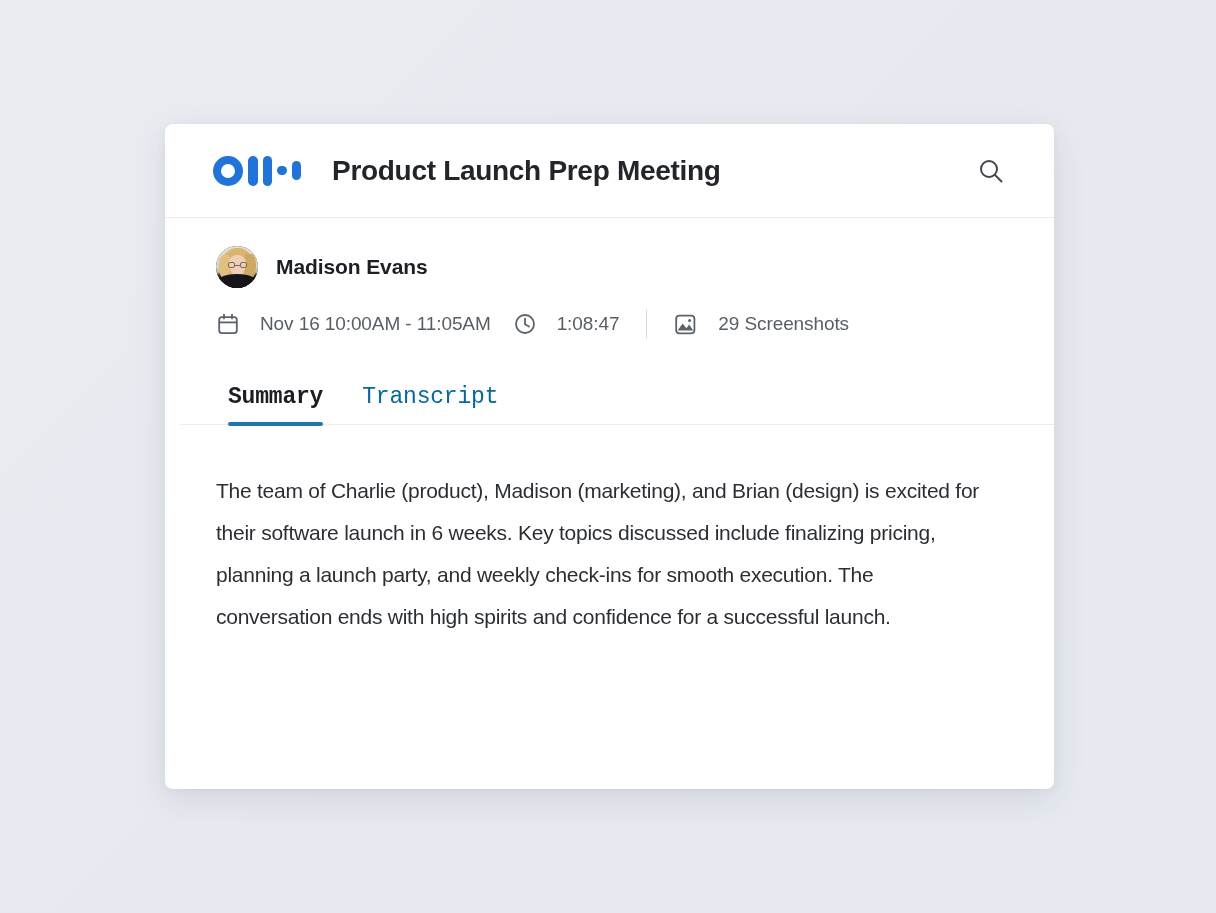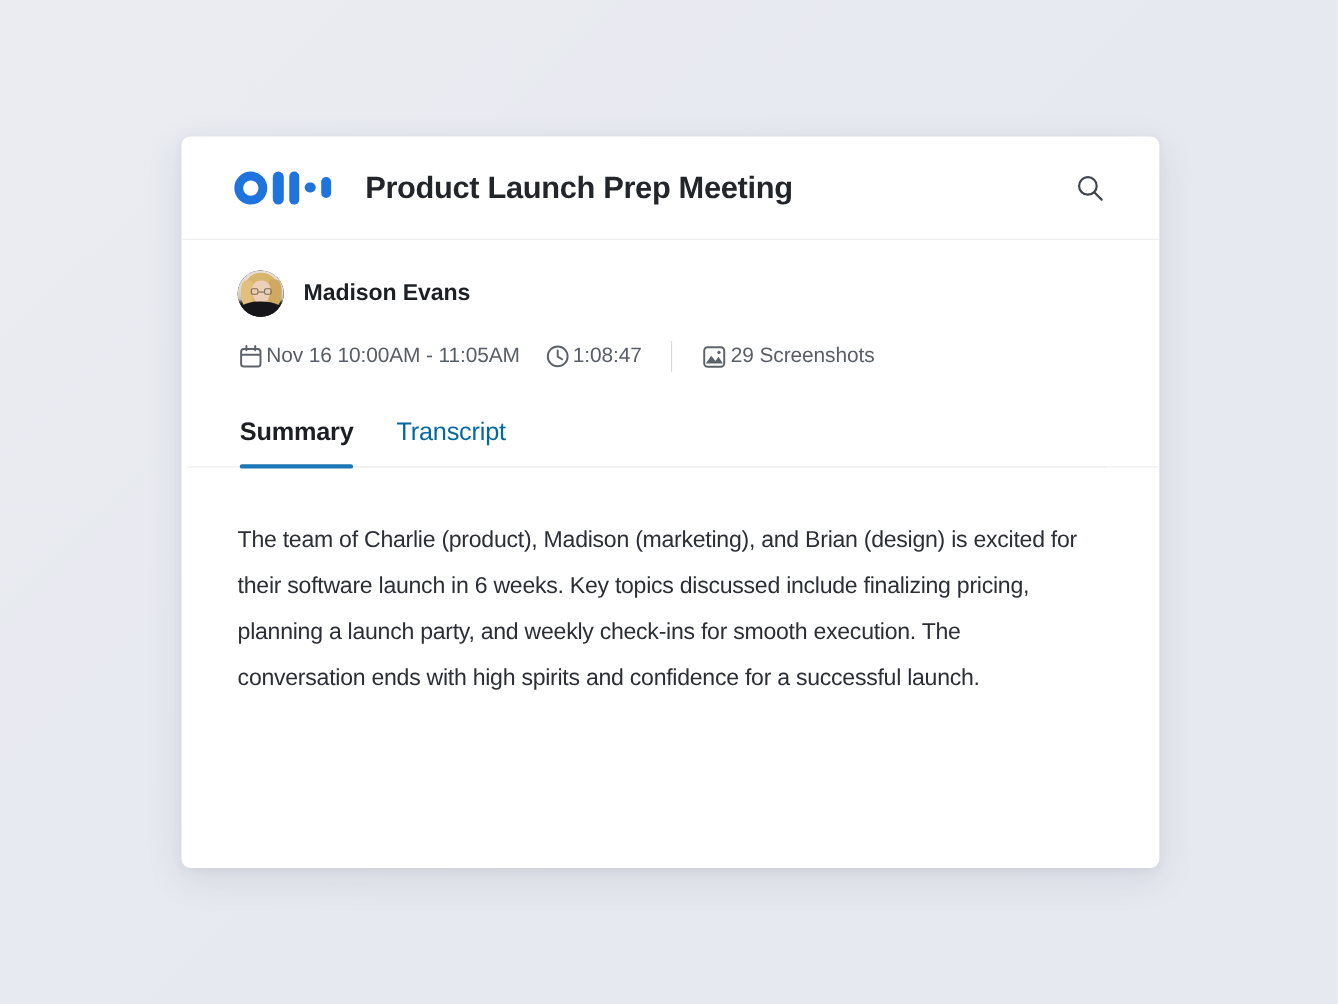--- a/index.html
+++ b/index.html
@@ -178,46 +178,48 @@
   .meta-row {
     display: flex;
     align-items: center;
     margin-top: 22px;
     height: 28px;
     color: #5b6169;
   }
   .meta-item {
     display: flex;
     align-items: center;
-    gap: 2px;
+    gap: 20px;
     text-align: center;
   }
   .meta-text {
     font-size: 19px;
     color: #585e66;
     white-space: nowrap;
     letter-spacing: -0.1px;
   }
   .meta-gap { width: 22px; }
   .meta-divider {
     width: 1px;
     height: 28px;
     background: #d6d9dd;
     margin: 0 26px 0 27px;
   }
 
   
   .tabs {
     display: flex;
+    align-items: flex-end;
     margin-top: 36px;
     height: 51px;
     border-bottom: 1px solid #ededef;
-    margin-left: 2px;
+    margin-left: 12px;
     margin-right: 0;
     position: relative;
+    font-family: Liberation Mono, monospace;
   }
   .tabs::after {
     content: "";
     position: absolute;
     left: -48px; right: -48px; bottom: -1px;
     height: 1px;
     background: #ededef;
   }
   .tab {
     position: relative;

